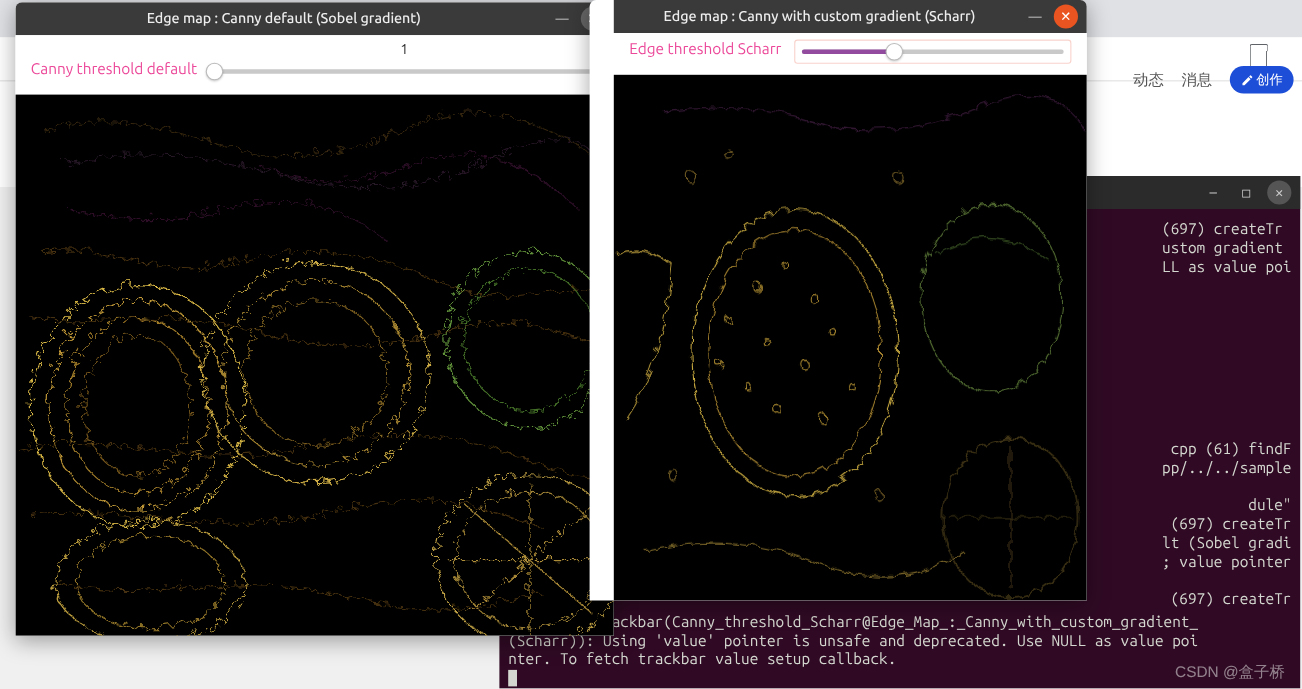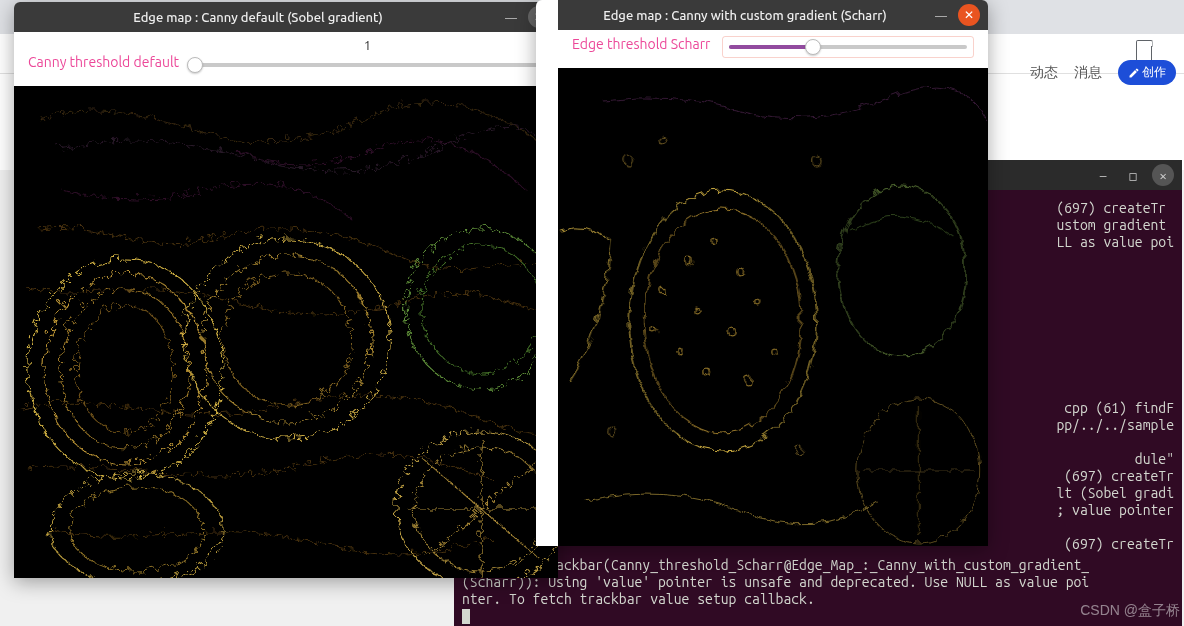--- a/index.html
+++ b/index.html
@@ -119,21 +119,21 @@
     white-space: pre;
   }
   .terminal .cursor {
     position: absolute;
     left: 8px; bottom: 2px;
     width: 8px; height: 15px;
     background: #d3d7cf;
   }
   .watermark {
     position: absolute;
-    right: 4px;
+    right: 16px;
     bottom: 6px;
     color: rgba(230,230,230,0.55);
     font-family: sans-serif;
     font-size: 14px;
   }
 
   
   .cv-window {
     position: absolute;
     background: #fff;

